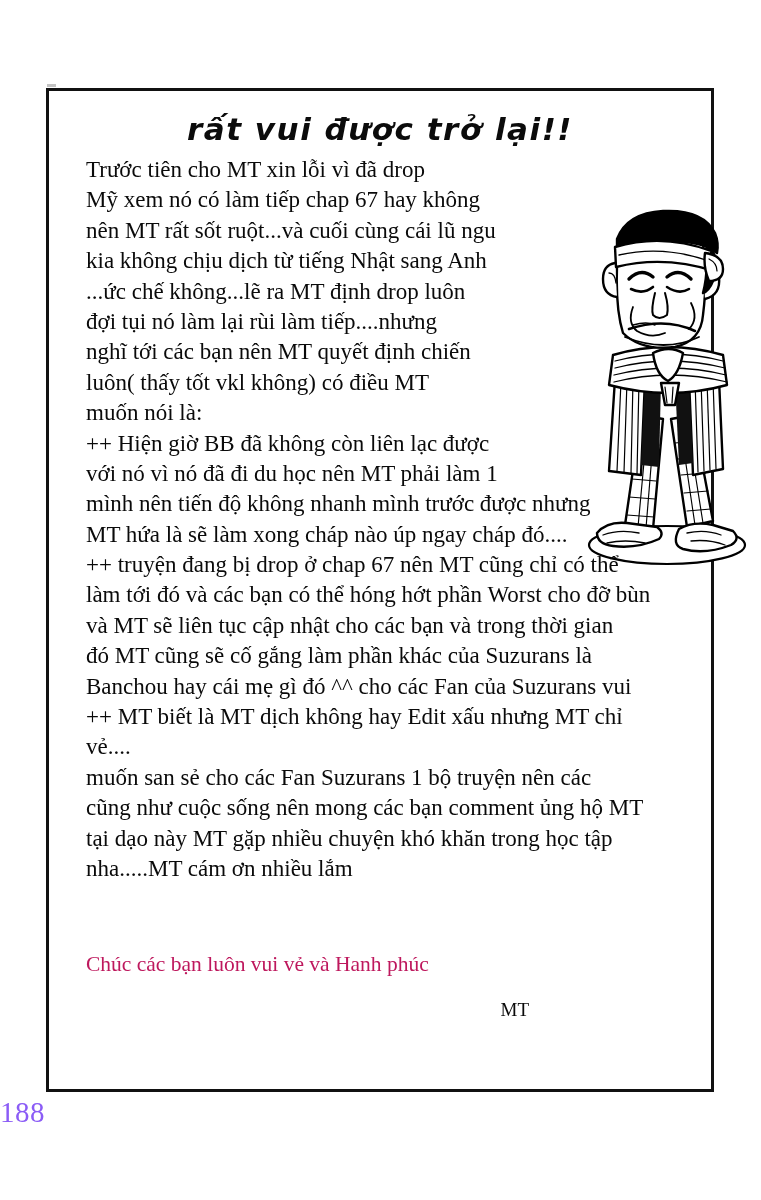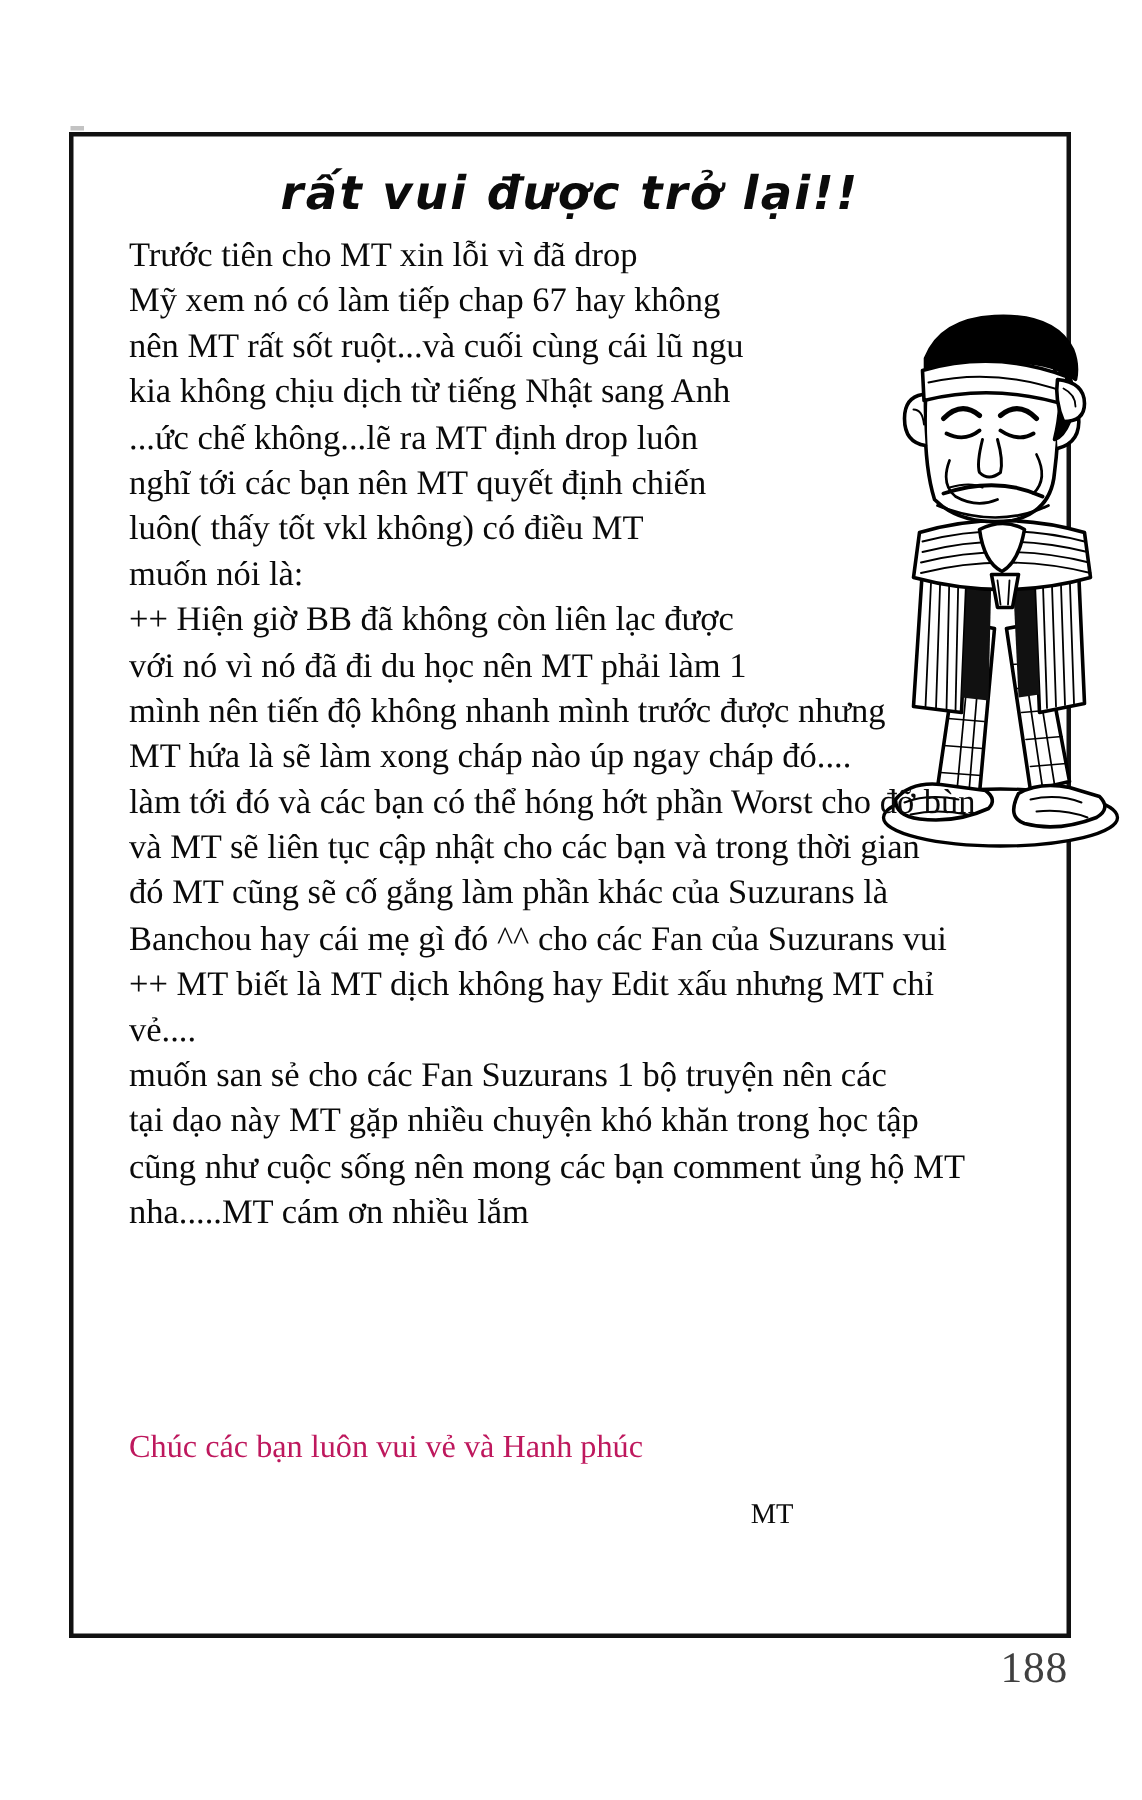--- a/index.html
+++ b/index.html
@@ -97,24 +97,23 @@
     font-size: 19px;
     color: #0a0a0a;
   }
 
   
   #page-number {
     position: absolute;
     left: 0;
     top: 1096px;
     width: 712px;
-    text-align: right;
     font-size: 29px;
     letter-spacing: .5px;
-    color: #404040;
+    color: #8b5cf6;
   }
 
   
   #character {
     position: absolute;
     left: 518px;
     top: 112px;
     width: 185px;
     height: 380px;
     pointer-events: none;
@@ -238,36 +237,38 @@
         </g>
       </svg>
     </div>
 
     <div id="body-text">
       <div class="tline">Trước tiên cho MT xin lỗi vì đã drop</div>
       <div class="tline">Mỹ xem nó có làm tiếp chap 67 hay không</div>
       <div class="tline">nên MT rất sốt ruột...và cuối cùng cái lũ ngu</div>
       <div class="tline">kia không chịu dịch từ tiếng Nhật sang Anh</div>
       <div class="tline">...ức chế không...lẽ ra MT định drop luôn</div>
+      <div class="tline">đợi tụi nó làm lại rùi làm tiếp....nhưng</div>
       <div class="tline">nghĩ tới các bạn nên MT quyết định chiến</div>
       <div class="tline">luôn( thấy tốt vkl không) có điều MT</div>
       <div class="tline">muốn nói là:</div>
       <div class="tline">++ Hiện giờ BB đã không còn liên lạc được</div>
       <div class="tline">với nó vì nó đã đi du học nên MT phải làm 1</div>
       <div class="tline">mình nên tiến độ không nhanh mình trước được nhưng</div>
       <div class="tline">MT hứa là sẽ làm xong cháp nào úp ngay cháp đó....</div>
+      <div class="tline">++ truyện đang bị drop ở chap 67 nên MT cũng chỉ có thể</div>
       <div class="tline">làm tới đó và các bạn có thể hóng hớt phần Worst cho đỡ bùn</div>
       <div class="tline">và MT sẽ liên tục cập nhật cho các bạn và trong thời gian</div>
       <div class="tline">đó MT cũng sẽ cố gắng làm phần khác của Suzurans là</div>
       <div class="tline">Banchou hay cái mẹ gì đó ^^ cho các Fan của Suzurans vui</div>
       <div class="tline">++ MT biết là MT dịch không hay Edit xấu nhưng MT chỉ</div>
       <div class="tline">vẻ....</div>
       <div class="tline">muốn san sẻ cho các Fan Suzurans 1 bộ truyện nên các</div>
+      <div class="tline">cũng như cuộc sống nên mong các bạn comment ủng hộ MT</div>
       <div class="tline">tại dạo  này MT gặp nhiều chuyện khó khăn trong học tập</div>
-      <div class="tline">cũng như cuộc sống nên mong các bạn comment ủng hộ MT</div>
       <div class="tline">nha.....MT cám ơn nhiều lắm</div>
     </div>
 
     <div id="closing">Chúc các bạn luôn vui vẻ và Hanh phúc</div>
 
     <div id="signature">MT</div>
 
   </div>
 
   <div id="page-number">188</div>

